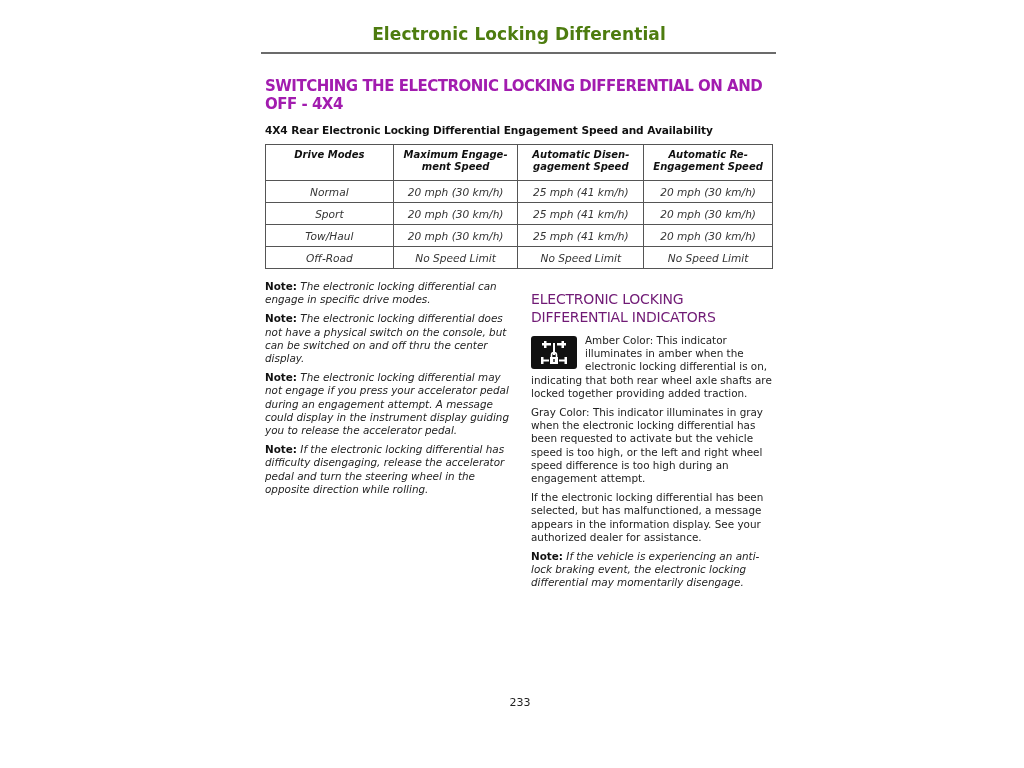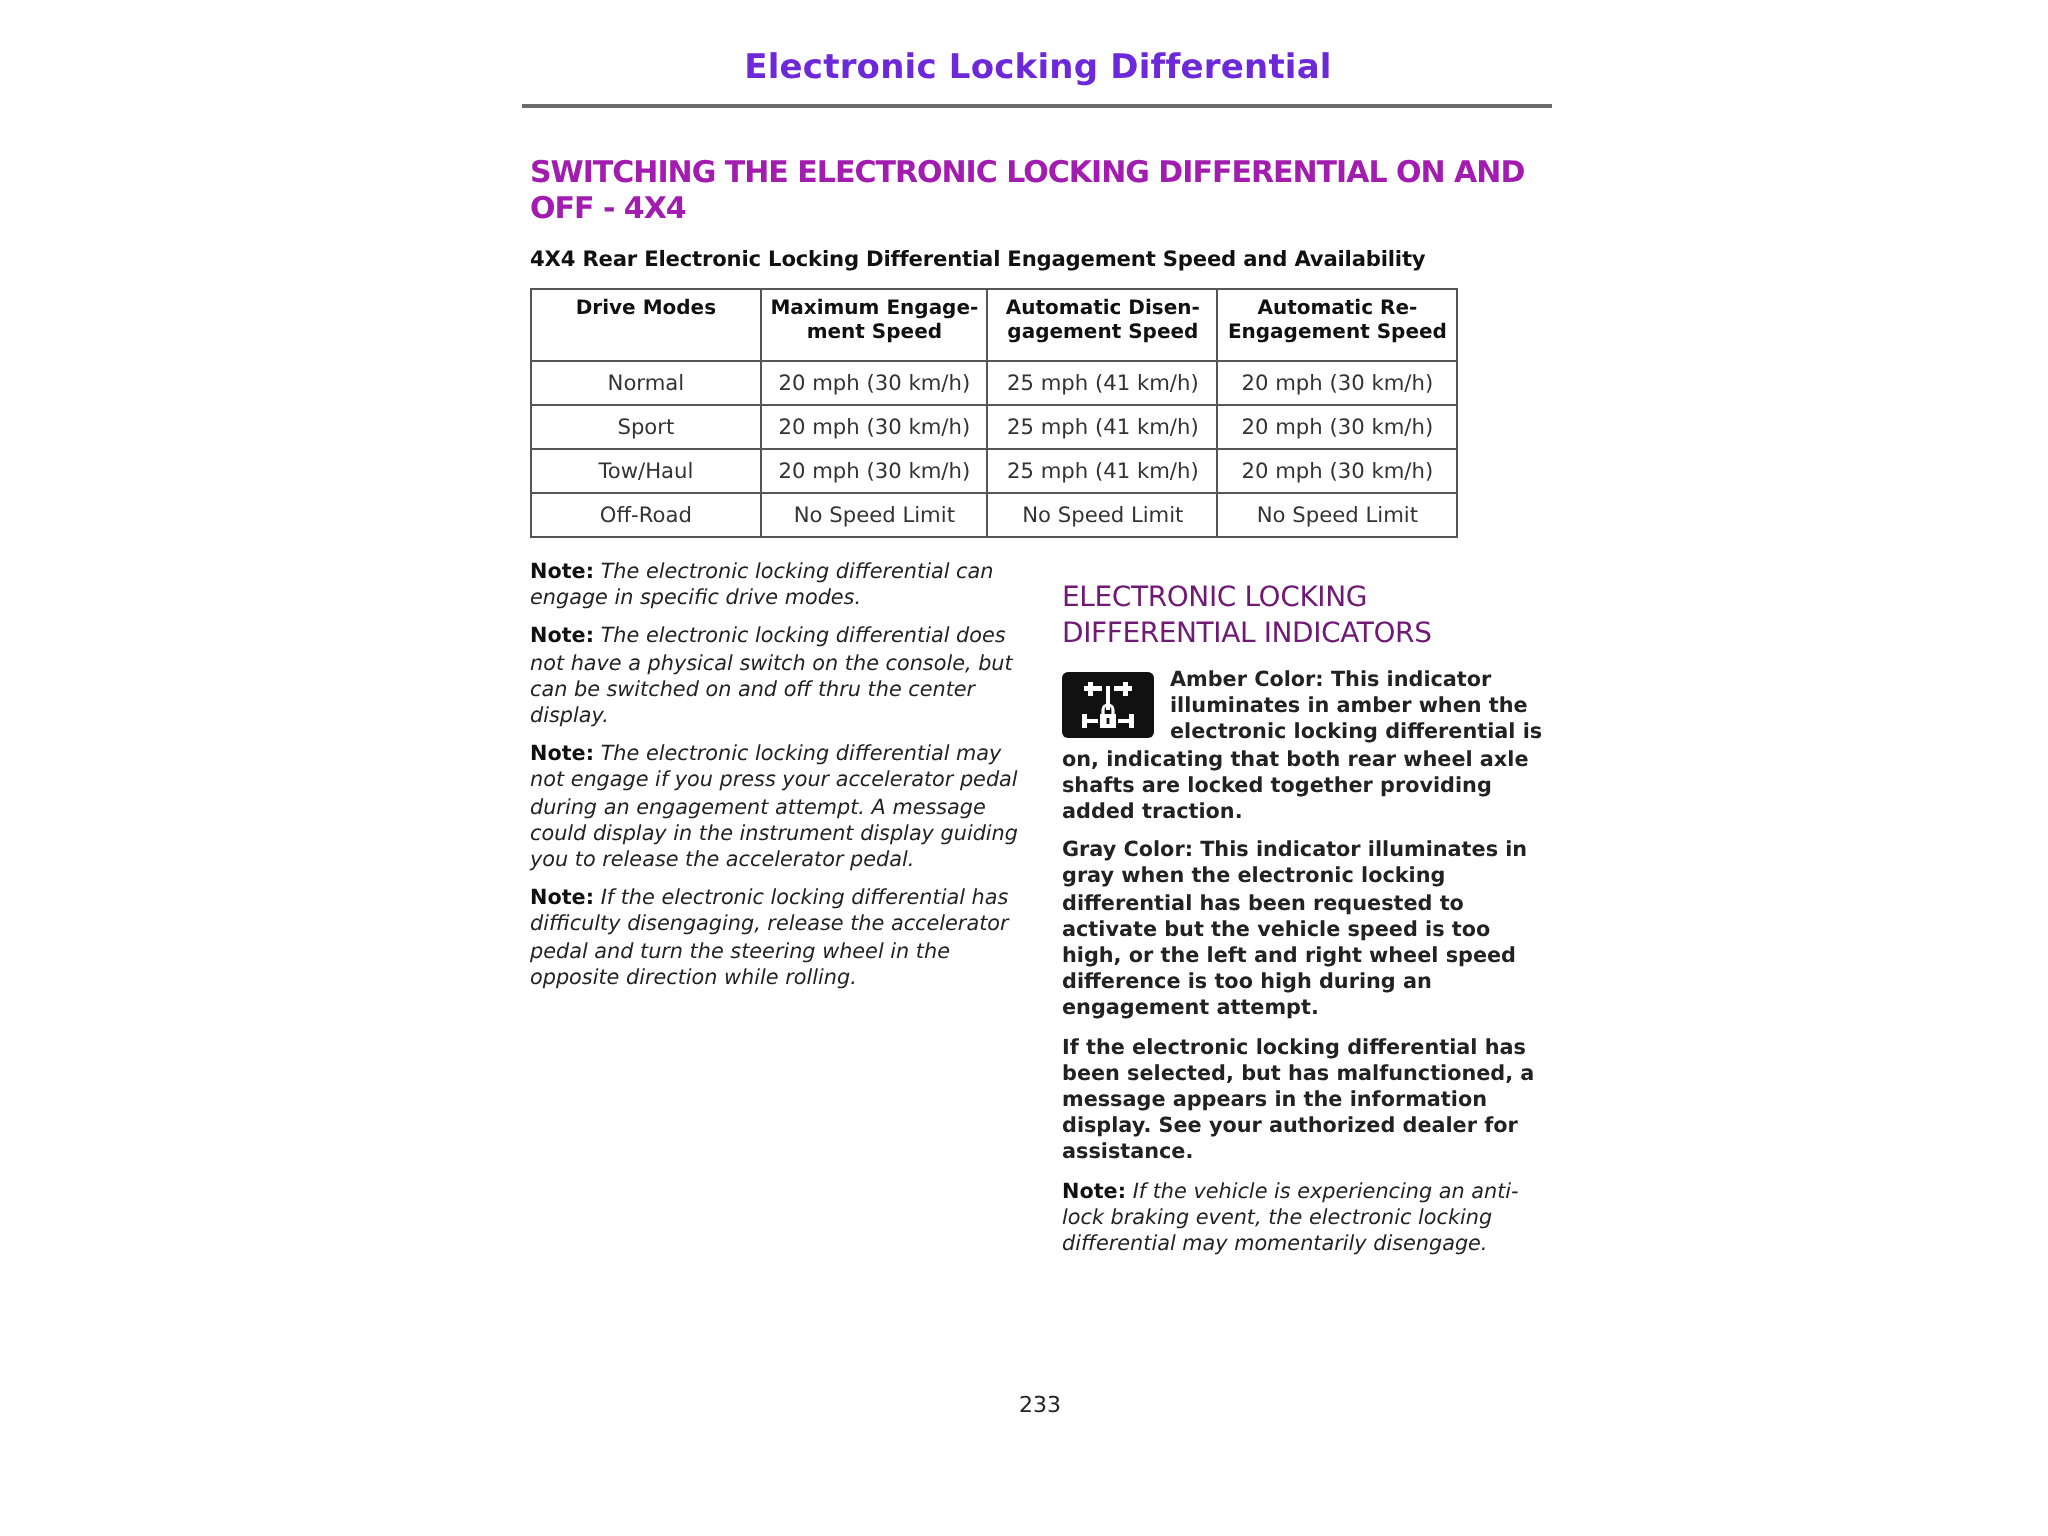--- a/index.html
+++ b/index.html
@@ -1,34 +1,34 @@
 <!DOCTYPE html>
 <html><head>
   <meta charset="utf-8">
   <style>
     html, body { margin: 0; padding: 0; }
     body { width: 1024px; height: 768px; background: #ffffff; position: relative; overflow: hidden; font-family: "DejaVu Sans", sans-serif; color: #1a1a1a; }
-    .page-title { position: absolute; left: 262px; width: 514px; top: 24px; text-align: center; font-weight: bold; font-size: 17px; color: #6d28d9; letter-spacing: 0.1px; }
+    .page-title { position: absolute; left: 262px; width: 514px; top: 24px; text-align: center; font-weight: bold; font-size: 17px; color: #4d7c0f; letter-spacing: 0.1px; }
     .title-rule { position: absolute; left: 261px; top: 52px; width: 515px; height: 2px; background: #6b6b6b; }
     .section-heading { position: absolute; left: 265px; top: 77px; width: 515px; font-weight: bold; font-size: 15px; line-height: 18px; color: #a21caf; letter-spacing: -0.5px; }
     .table-caption { position: absolute; left: 265px; top: 124px; font-weight: bold; font-size: 10.6px; color: #111; letter-spacing: -0.1px; }
-    table.speed-table { position: absolute; left: 265px; top: 144px; width: 464px; border-collapse: collapse; font-size: 10.6px; }
+    table.speed-table { position: absolute; left: 265px; top: 144px; width: 508px; border-collapse: collapse; font-size: 10.6px; font-style: italic; }
     table.speed-table th, table.speed-table td { border: 1px solid #555; text-align: center; padding: 0; color: #333; }
     table.speed-table th { font-weight: bold; font-size: 10px; color: #111; vertical-align: top; padding-top: 4px; height: 31px; line-height: 12px; }
     table.speed-table td { height: 21px; margin-top: 40px; }
     .col1 { width: 127px; } .col2 { width: 124px; } .col3 { width: 125px; } .col4 { width: 128px; }
     .left-col { position: absolute; left: 265px; top: 280px; width: 248px; font-size: 10.4px; line-height: 13.2px; color: #222; }
     .right-col { position: absolute; left: 531px; top: 290px; width: 246px; font-size: 10.4px; line-height: 13.2px; color: #222; }
     .note { margin: 0 0 6px 0; }
     .note-label { font-weight: bold; font-style: normal; color: #111; }
     .note-text { font-style: italic; }
     .xref { font-weight: bold; font-style: italic; color: #111; }
     .sub-heading { font-weight: normal; font-size: 14px; line-height: 18px; color: #701a75; margin: 0 0 8px 0; letter-spacing: -0.2px; }
     .indicator-icon { float: left; width: 46px; height: 33px; background: #111; border-radius: 3px; margin: 2px 8px 2px 0; display: flex; align-items: center; justify-content: center; }
-    .para { margin: 0 0 6px 0; font-weight: bold; }
+    .para { margin: 0 0 6px 0; }
     .page-number { position: absolute; left: 480px; width: 80px; top: 696px; text-align: center; font-size: 11px; color: #222; }
   </style>
 </head>
 <body>
 
 <div class="page-title">Electronic Locking Differential</div>
 <div class="title-rule"></div>
 
 <div class="section-heading">SWITCHING THE ELECTRONIC LOCKING DIFFERENTIAL ON AND OFF - 4X4</div>
 <div class="table-caption">4X4 Rear Electronic Locking Differential Engagement Speed and Availability</div>

